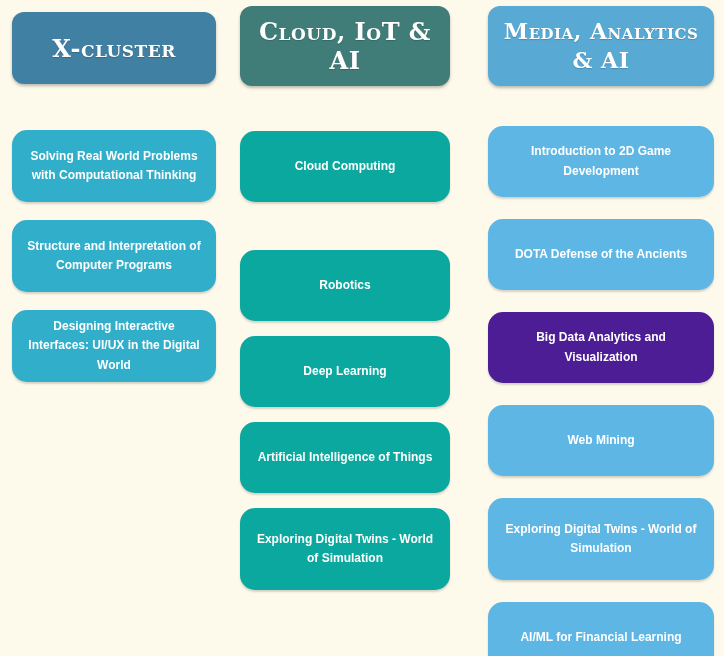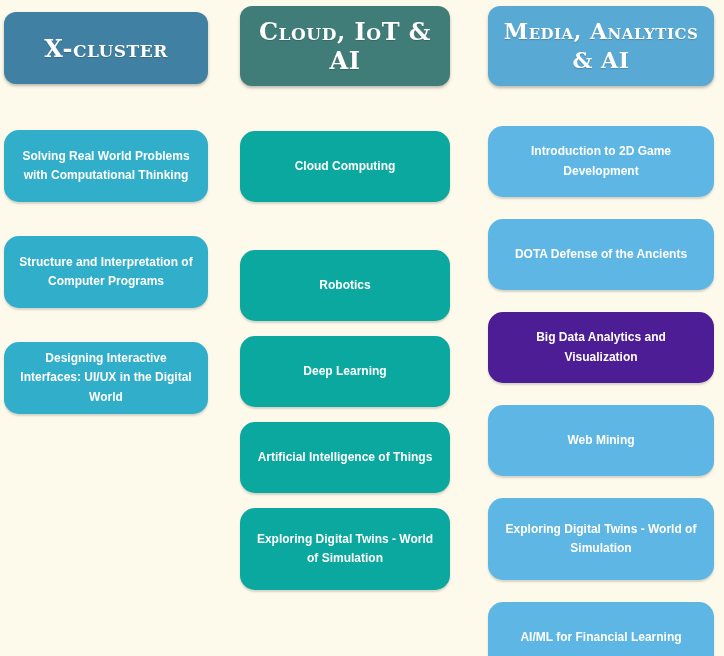--- a/index.html
+++ b/index.html
@@ -9,21 +9,21 @@
     overflow: hidden;
   }
   .board {
     position: relative;
     width: 724px; height: 656px;
   }
   .col {
     position: absolute; top: 0;
     display: flex; flex-direction: column;
   }
-  .col1 { left: 4px;   width: 204px; }
+  .col1 { left: 12px;   width: 204px; }
   .col2 { left: 240px; width: 210px; }
   .col3 { left: 488px; width: 226px; }
 
   .header {
     border-radius: 12px;
     display: flex; align-items: center; justify-content: center;
     color: #ffffff;
     font-family: "DejaVu Serif", serif;
     font-weight: 700;
     font-variant: small-caps;
@@ -31,21 +31,21 @@
     text-align: center;
     box-shadow: 0 2px 3px rgba(110,110,100,0.45);
     text-shadow: 0 1px 1px rgba(0,0,0,0.18);
     box-sizing: border-box;
   }
   .col1 .header { margin-top: 12px; height: 72px; font-size: 24px; padding: 0 10px; }
   .col2 .header { margin-top: 6px;  height: 80px; font-size: 24px; padding: 0 10px; }
   .col3 .header { margin-top: 6px;  height: 80px; font-size: 22px; padding: 16px 12px; line-height: 1.3; }
 
   .cards { display: flex; flex-direction: column; }
-  .cards1 { margin-top: 46px; gap: 34px; }
+  .cards1 { margin-top: 46px; gap: 18px; }
   .cards2 { margin-top: 45px; gap: 15px; }
   .cards3 { margin-top: 40px; gap: 22px; }
 
   .card {
     border-radius: 15px;
     color: #ffffff;
     display: flex; align-items: center; justify-content: center;
     text-align: center;
     font-weight: 700;
     font-size: 12px;

